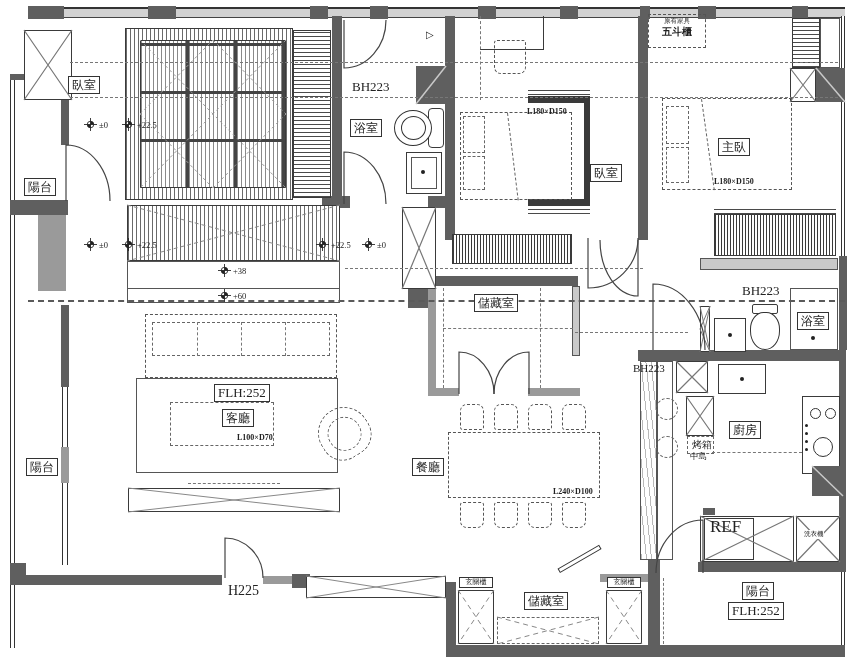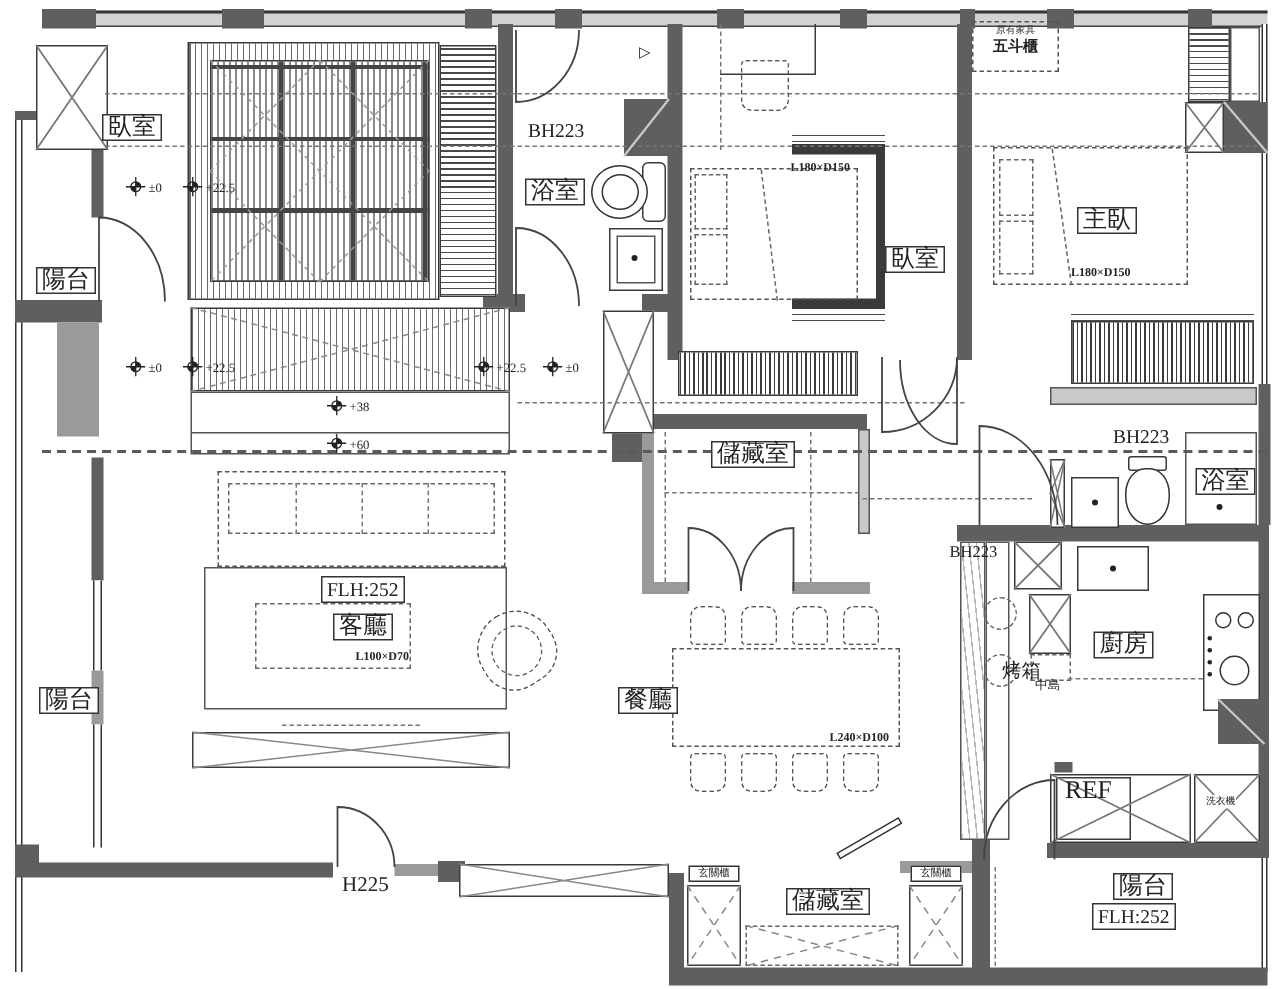--- a/index.html
+++ b/index.html
@@ -22,21 +22,21 @@
   .rline{position:absolute;border-top:1px dashed #666;transform-origin:0 0}
   .sline{position:absolute;background:#3a3a3a}
   .hv{background-image:repeating-linear-gradient(90deg,#6a6a6a 0,#6a6a6a 1px,transparent 1px,transparent 4px)}
   .hvd{background-image:repeating-linear-gradient(90deg,#3a3a3a 0,#3a3a3a 1px,#fff 1px,#fff 3px)}
   .hh{background-image:repeating-linear-gradient(0deg,#4a4a4a 0,#4a4a4a 1px,transparent 1px,transparent 4px)}
   .wood{background-image:repeating-linear-gradient(84deg,#b9b9b9 0,#b9b9b9 1px,transparent 1px,transparent 5px)}
   .gridbed{background-image:
      repeating-linear-gradient(90deg,transparent 0,transparent 45px,#444 45px,#444 48px),
      repeating-linear-gradient(0deg,transparent 0,transparent 45px,#444 45px,#444 48px),
      repeating-linear-gradient(90deg,#8a8a8a 0,#8a8a8a 1px,transparent 1px,transparent 4px)}
-  .lbl{position:absolute;border:1px solid #333;background:#fff;padding:0 3px;font-size:16px;line-height:16px;white-space:nowrap;z-index:60}
+  .lbl{position:absolute;border:1px solid #333;background:#fff;padding:0 3px;font-size:12px;line-height:16px;white-space:nowrap;z-index:60}
   .lblp{position:absolute;background:transparent;font-size:13px;line-height:14px;white-space:nowrap;z-index:60}
   .lbls{position:absolute;border:1px solid #333;background:#fff;font-size:7px;line-height:9px;padding:0 1px;white-space:nowrap;z-index:60}
   .dim{position:absolute;font-size:8px;font-weight:bold;white-space:nowrap;z-index:60}
   .mk{position:absolute;display:flex;align-items:center;gap:2px;z-index:65}
   .mk svg{width:13px;height:13px;flex:none}
   .mk span{font-size:8.5px;color:#222}
   .chair{position:absolute;border:1.5px dashed #555;border-radius:3px 3px 7px 7px;z-index:15}
   .chairb{position:absolute;border:1.5px dashed #555;border-radius:7px 7px 3px 3px;z-index:15}
   .dot{position:absolute;width:4px;height:4px;border-radius:50%;background:#222;z-index:30}
   .circ{position:absolute;border:1.2px solid #333;border-radius:50%;background:#fff}
@@ -386,21 +386,21 @@
   <div class="lbl" style="left:474px;top:294px">儲藏室</div>
   <div class="lblp" style="left:742px;top:284px">BH223</div>
   <div class="lbl" style="left:797px;top:312px">浴室</div>
   <div class="lblp" style="left:633px;top:361px;font-size:11px">BH223</div>
   <div class="lbl" style="left:214px;top:384px;font-size:13px">FLH:252</div>
   <div class="lbl" style="left:222px;top:409px">客廳</div>
   <div class="dim" style="left:237px;top:433px">L100×D70</div>
   <div class="lbl" style="left:412px;top:458px">餐廳</div>
   <div class="dim" style="left:553px;top:487px">L240×D100</div>
   <div class="lbl" style="left:729px;top:421px">廚房</div>
-  <div class="abs" style="left:668px;top:438px;font-size:13px;z-index:60">烤箱</div>
+  <div class="abs" style="left:692px;top:438px;font-size:10px;z-index:60">烤箱</div>
   <div class="abs" style="left:690px;top:451px;font-size:8.5px;font-weight:b old;z-index:60">中島</div>
   <div class="lblp" style="left:710px;top:520px;font-size:17px">REF</div>
   <div class="abs" style="left:804px;top:530px;font-size:6.5px;background:#fff;z-index:60">洗衣機</div>
   <div class="lbl" style="left:742px;top:582px">陽台</div>
   <div class="lbl" style="left:728px;top:602px;font-size:13px">FLH:252</div>
   <div class="lbl" style="left:524px;top:592px">儲藏室</div>
   <div class="lbls" style="left:459px;top:577px;width:34px;text-align:center">玄關櫃</div>
   <div class="lbls" style="left:607px;top:577px;width:34px;text-align:center">玄關櫃</div>
   <div class="lblp" style="left:228px;top:584px;font-size:14px">H225</div>
 

